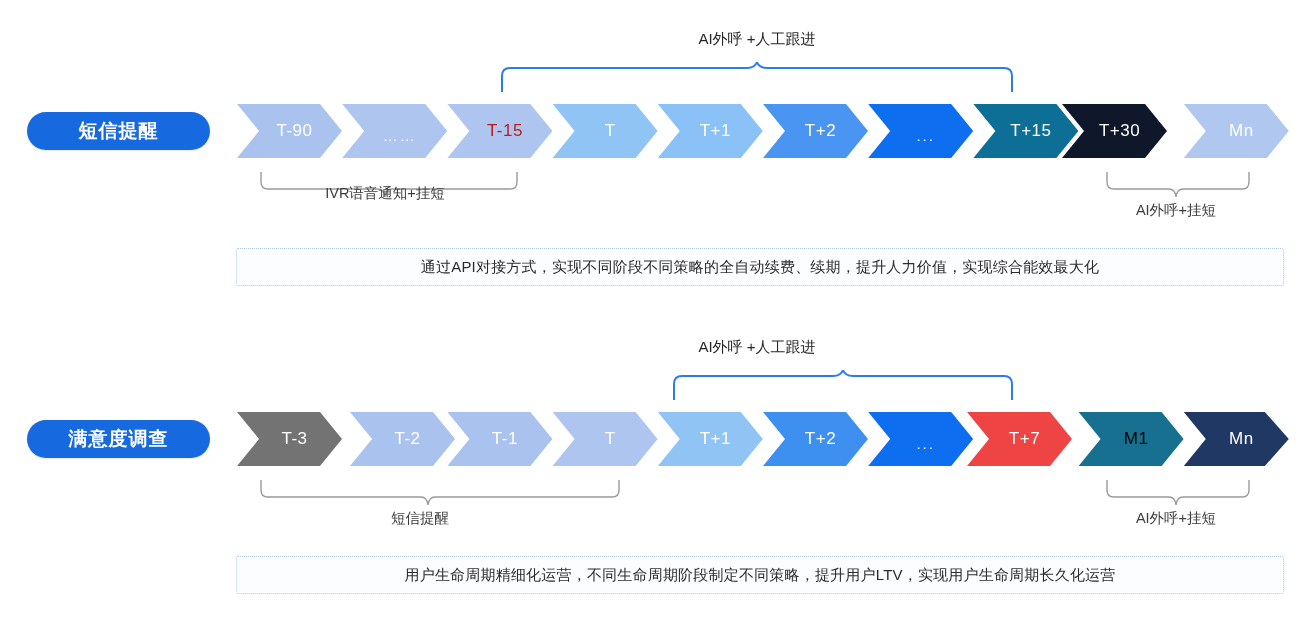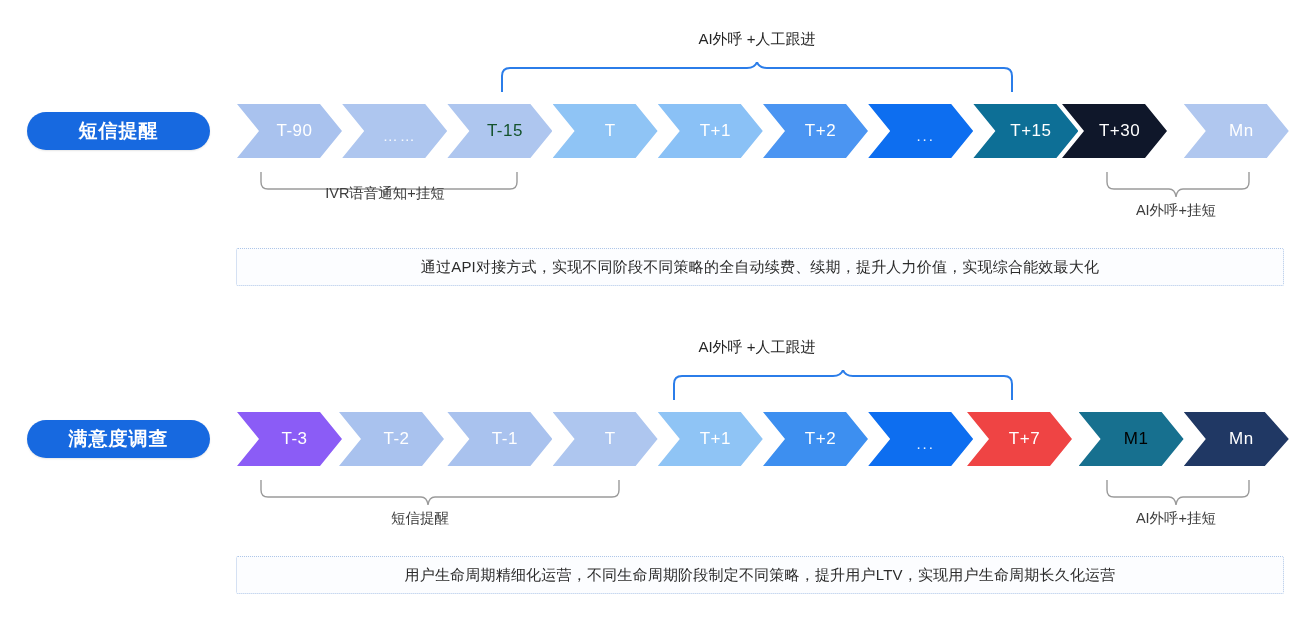--- a/index.html
+++ b/index.html
@@ -131,21 +131,21 @@
 
     <div class="pill" style="left:27px; top:112px;">短信提醒</div>
 
     <div class="chev-row" id="chevrow1" style="left:237px; top:104px; width:1050px;">
         <div class="chev first" style="left: 0px; width: 105px; background: rgb(169, 194, 238); color: rgb(255, 255, 255);">
           <span class="lbl">T-90</span>
         </div>
         <div class="chev dots" style="left: 105.2px; width: 105px; background: rgb(174, 198, 239); color: rgb(255, 255, 255);">
           <span class="lbl">……</span>
         </div>
-        <div class="chev" style="left: 210.4px; width: 105px; background: rgb(174, 198, 239); color: #14532d;">
+        <div class="chev" style="left: 210.4px; width: 105px; background: rgb(174, 198, 239); color: #b91c1c;">
           <span class="lbl">T-15</span>
         </div>
         <div class="chev" style="left: 315.6px; width: 105px; background: rgb(143, 196, 245); color: rgb(255, 255, 255);">
           <span class="lbl">T</span>
         </div>
         <div class="chev" style="left: 420.8px; width: 105px; background: rgb(138, 193, 246); color: rgb(255, 255, 255);">
           <span class="lbl">T+1</span>
         </div>
         <div class="chev" style="left: 526px; width: 105px; background: rgb(75, 149, 242); color: rgb(255, 255, 255);">
           <span class="lbl">T+2</span>
@@ -188,24 +188,24 @@
     <div class="brace-top" id="tb2" style="left:672px; top:370px;">
       <svg width="342" height="30" viewBox="0 0 342 30" fill="none" aria-hidden="true">
         <path d="M2 30 L2 14 Q2 6 10 6 L161 6 Q169 6 171 0 Q173 6 181 6 L332 6 Q340 6 340 14 L340 30" stroke="#2b7de9" stroke-width="2" fill="none" stroke-linecap="round"></path>
       </svg>
     </div>
     <div class="brace-top-label" style="left:757px; top:338px;">AI外呼 +人工跟进</div>
 
     <div class="pill" style="left:27px; top:420px;">满意度调查</div>
 
     <div class="chev-row" id="chevrow2" style="left:237px; top:412px; width:1050px;">
-        <div class="chev first" style="left: 0px; width: 105px; background: #8b5cf6; color: rgb(255, 255, 255);">
+        <div class="chev first" style="left: 0px; width: 105px; background: #737373; color: rgb(255, 255, 255);">
           <span class="lbl">T-3</span>
         </div>
-        <div class="chev" style="left: 102px; width: 105px; background: rgb(169, 194, 238); color: rgb(255, 255, 255);">
+        <div class="chev" style="left: 113px; width: 105px; background: rgb(169, 194, 238); color: rgb(255, 255, 255);">
           <span class="lbl">T-2</span>
         </div>
         <div class="chev" style="left: 210.4px; width: 105px; background: rgb(169, 194, 238); color: rgb(255, 255, 255); text-align: center;">
           <span class="lbl">T-1</span>
         </div>
         <div class="chev" style="left: 315.6px; width: 105px; background: rgb(174, 198, 239); color: rgb(255, 255, 255);">
           <span class="lbl">T</span>
         </div>
         <div class="chev" style="left: 420.8px; width: 105px; background: rgb(143, 196, 245); color: rgb(255, 255, 255);">
           <span class="lbl">T+1</span>

